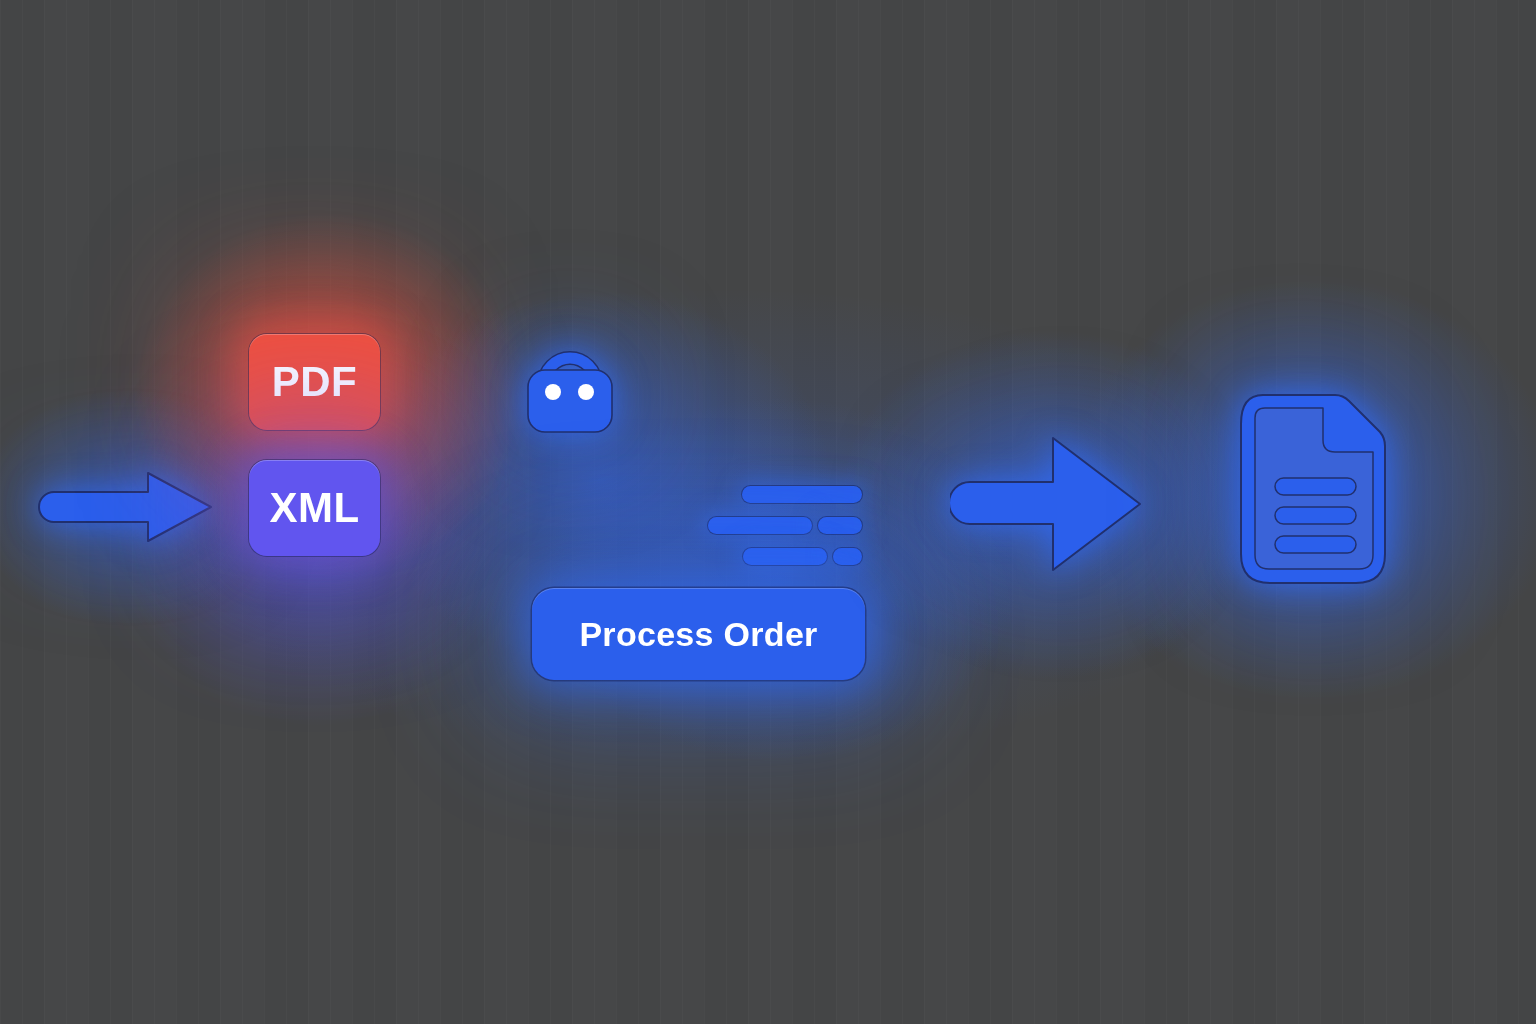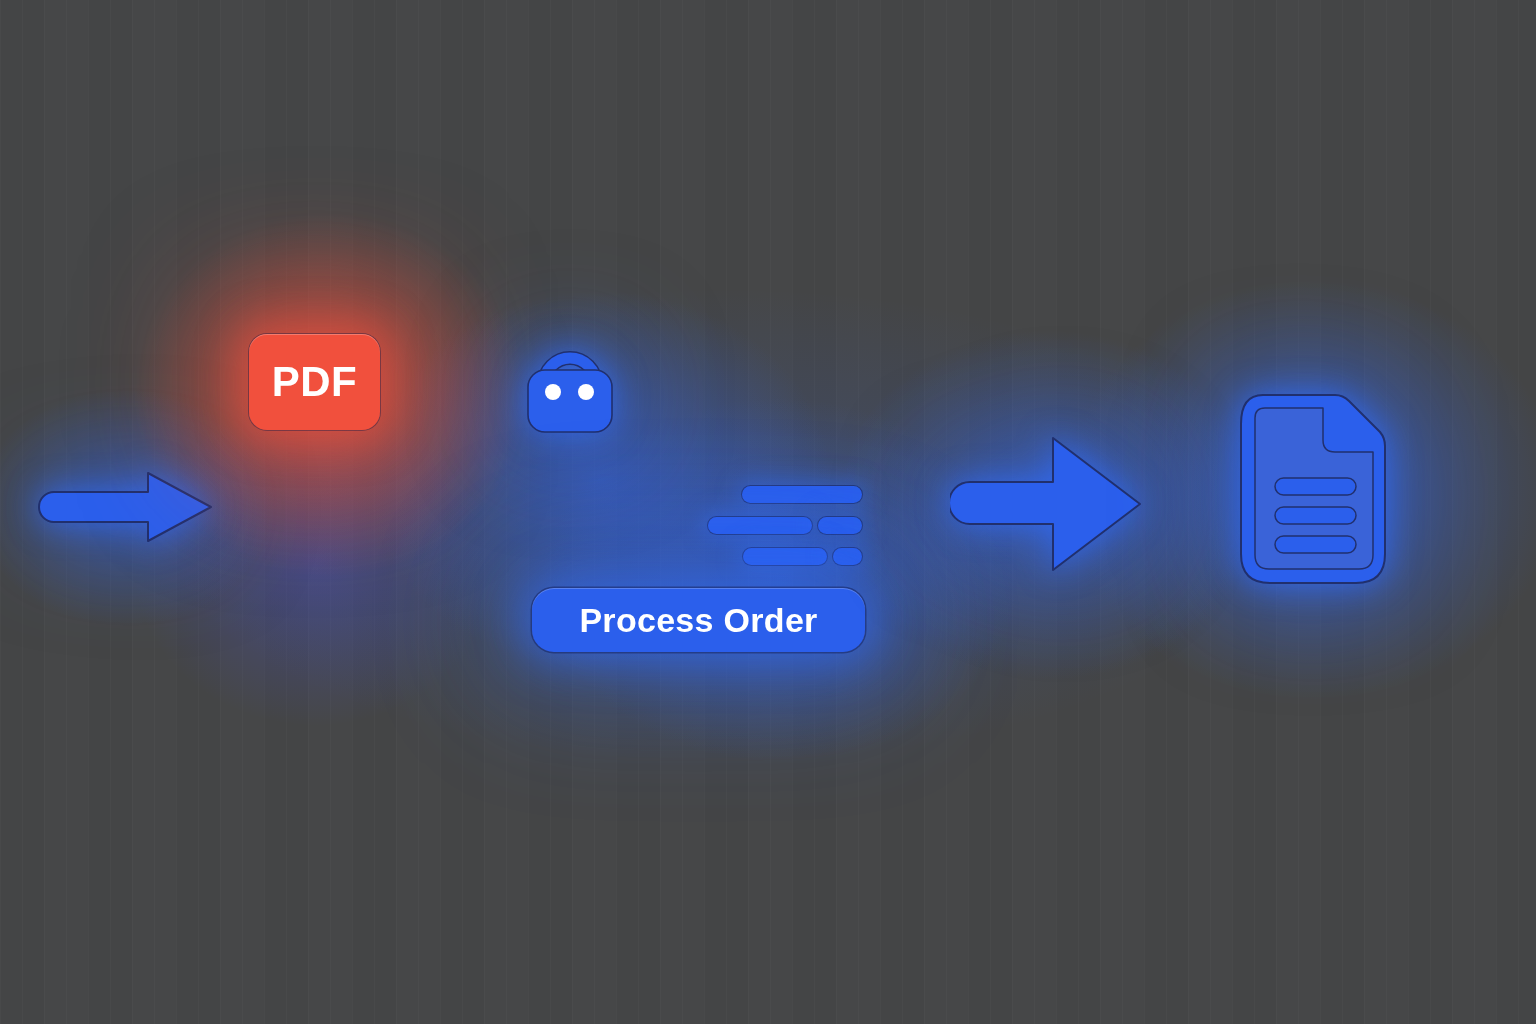--- a/index.html
+++ b/index.html
@@ -62,21 +62,21 @@
     position:absolute;border-radius:9px;background:var(--accent);
     box-shadow:0 0 0 1px rgba(20,30,85,0.55), 0 0 22px 6px rgba(48,106,245,0.45);
   }
   .pill.p1{left:34px;top:0;width:120px;height:17px;}
   .pill.p2{left:0;top:31px;width:104px;height:17px;}
   .pill.p3{left:110px;top:31px;width:44px;height:17px;}
   .pill.p4{left:35px;top:62px;width:84px;height:17px;}
   .pill.p5{left:125px;top:62px;width:29px;height:17px;}
 
   .process-btn{
-    position:absolute;left:532px;top:588px;width:333px;height:64px;
+    position:absolute;left:532px;top:588px;width:333px;height:92px;
     border:none;border-radius:22px;cursor:pointer;
     background:var(--accent);
     box-shadow:
       inset 0 1px 0 rgba(255,255,255,0.22),
       0 0 0 1.5px rgba(20,30,85,0.50),
       0 0 42px 12px rgba(48,106,245,0.55),
       0 0 120px 44px rgba(48,106,245,0.32);
   }
   .process-btn span{color:var(--text);font-size:34px;font-weight:700;letter-spacing:0.3px;}
 
@@ -89,20 +89,23 @@
   <div class="bg-stripes"></div>
   <div class="bg-glows"></div>
 
   <svg class="arrow arrow-left glow-blue" viewBox="0 0 176 74" aria-hidden="true">
     <path d="M16 22 H110 V3 L173 37 L110 71 V52 H16 A15 15 0 0 1 16 22 Z" fill="var(--accent)" stroke="var(--outline)" stroke-width="2" stroke-linejoin="round"></path>
   </svg>
 
   <div class="badges">
     <div class="badge" style="--chip: #F1503D; --chip-glow: rgba(241,80,61,0.50);">
       <span>PDF</span>
+    </div>
+    <div class="badge" style="--chip: #6155EF; --chip-glow: rgba(97,85,239,0.45);">
+      <span>XML</span>
     </div>
   </div>
 
   <svg class="bag glow-blue" viewBox="0 0 92 90" aria-hidden="true">
     <path d="M20 46 V38 A26 26 0 0 1 72 38 V46" fill="none" stroke="var(--outline)" stroke-width="14"></path>
     <path d="M20 46 V38 A26 26 0 0 1 72 38 V46" fill="none" stroke="var(--accent)" stroke-width="11"></path>
     <rect x="4" y="24" width="84" height="62" rx="17" fill="var(--accent)" stroke="var(--outline)" stroke-width="1.6"></rect>
     <circle cx="29" cy="46" r="8" fill="#ffffff"></circle>
     <circle cx="62" cy="46" r="8" fill="#ffffff"></circle>
   </svg>

